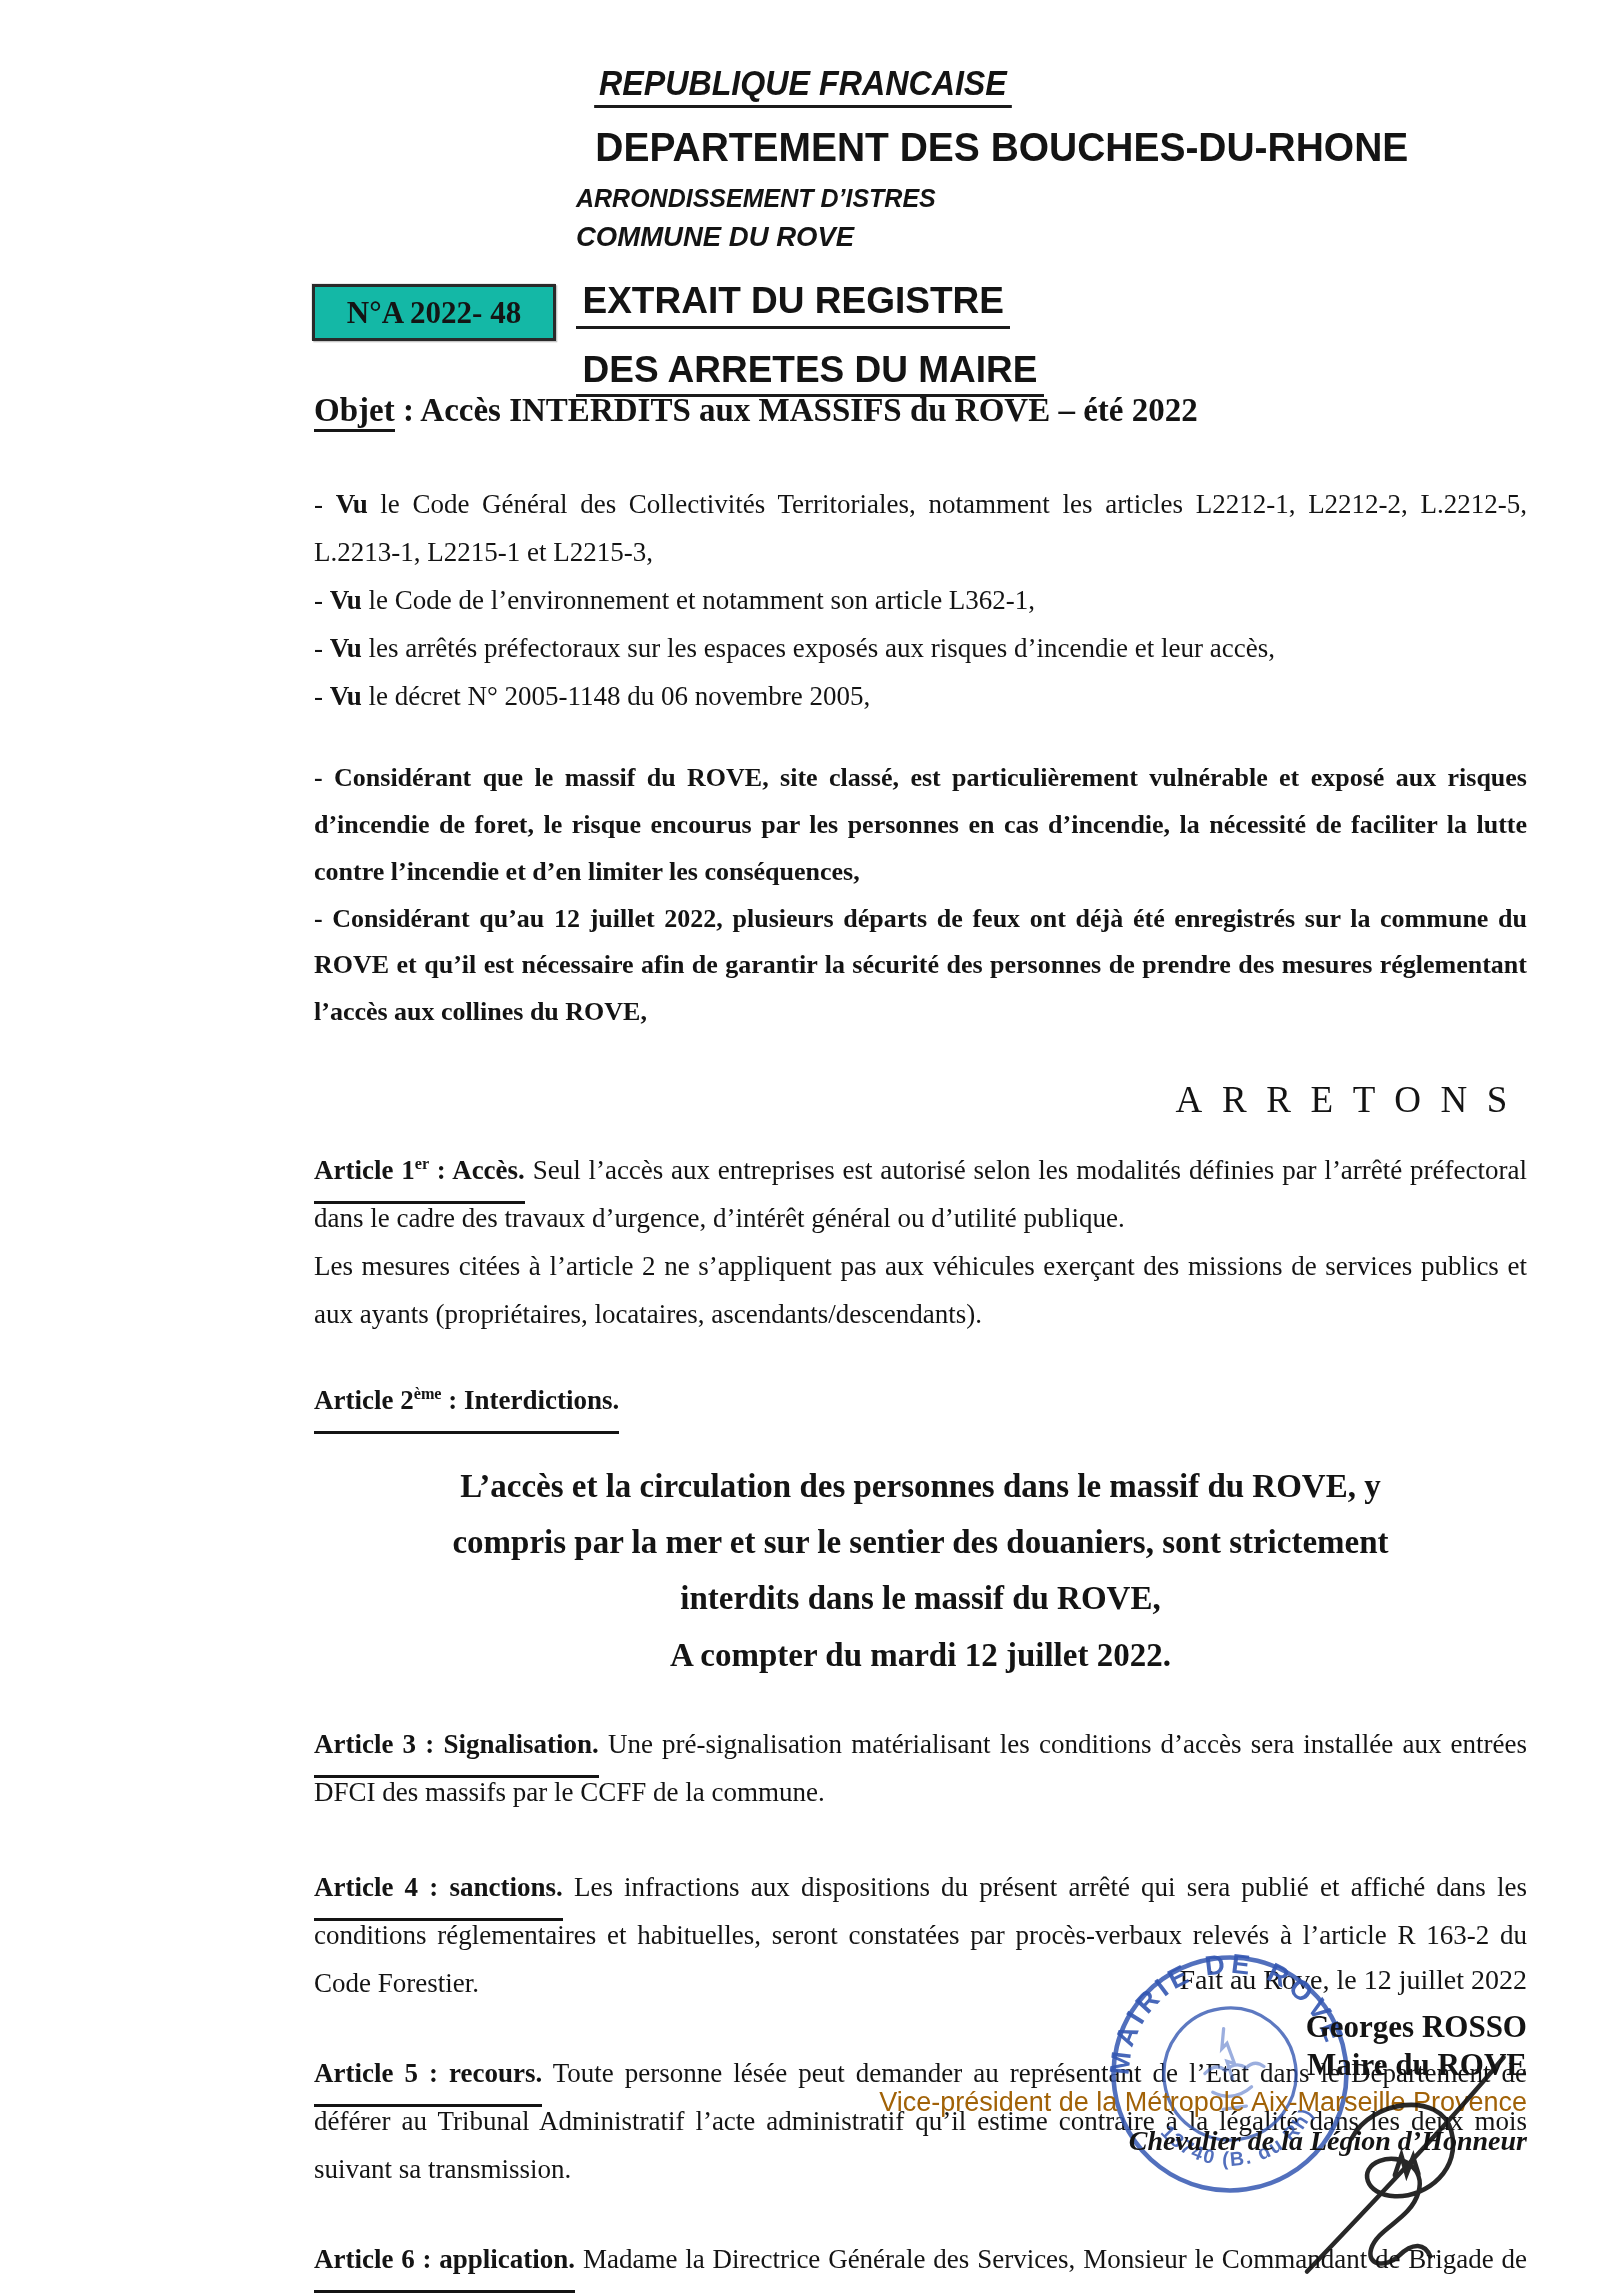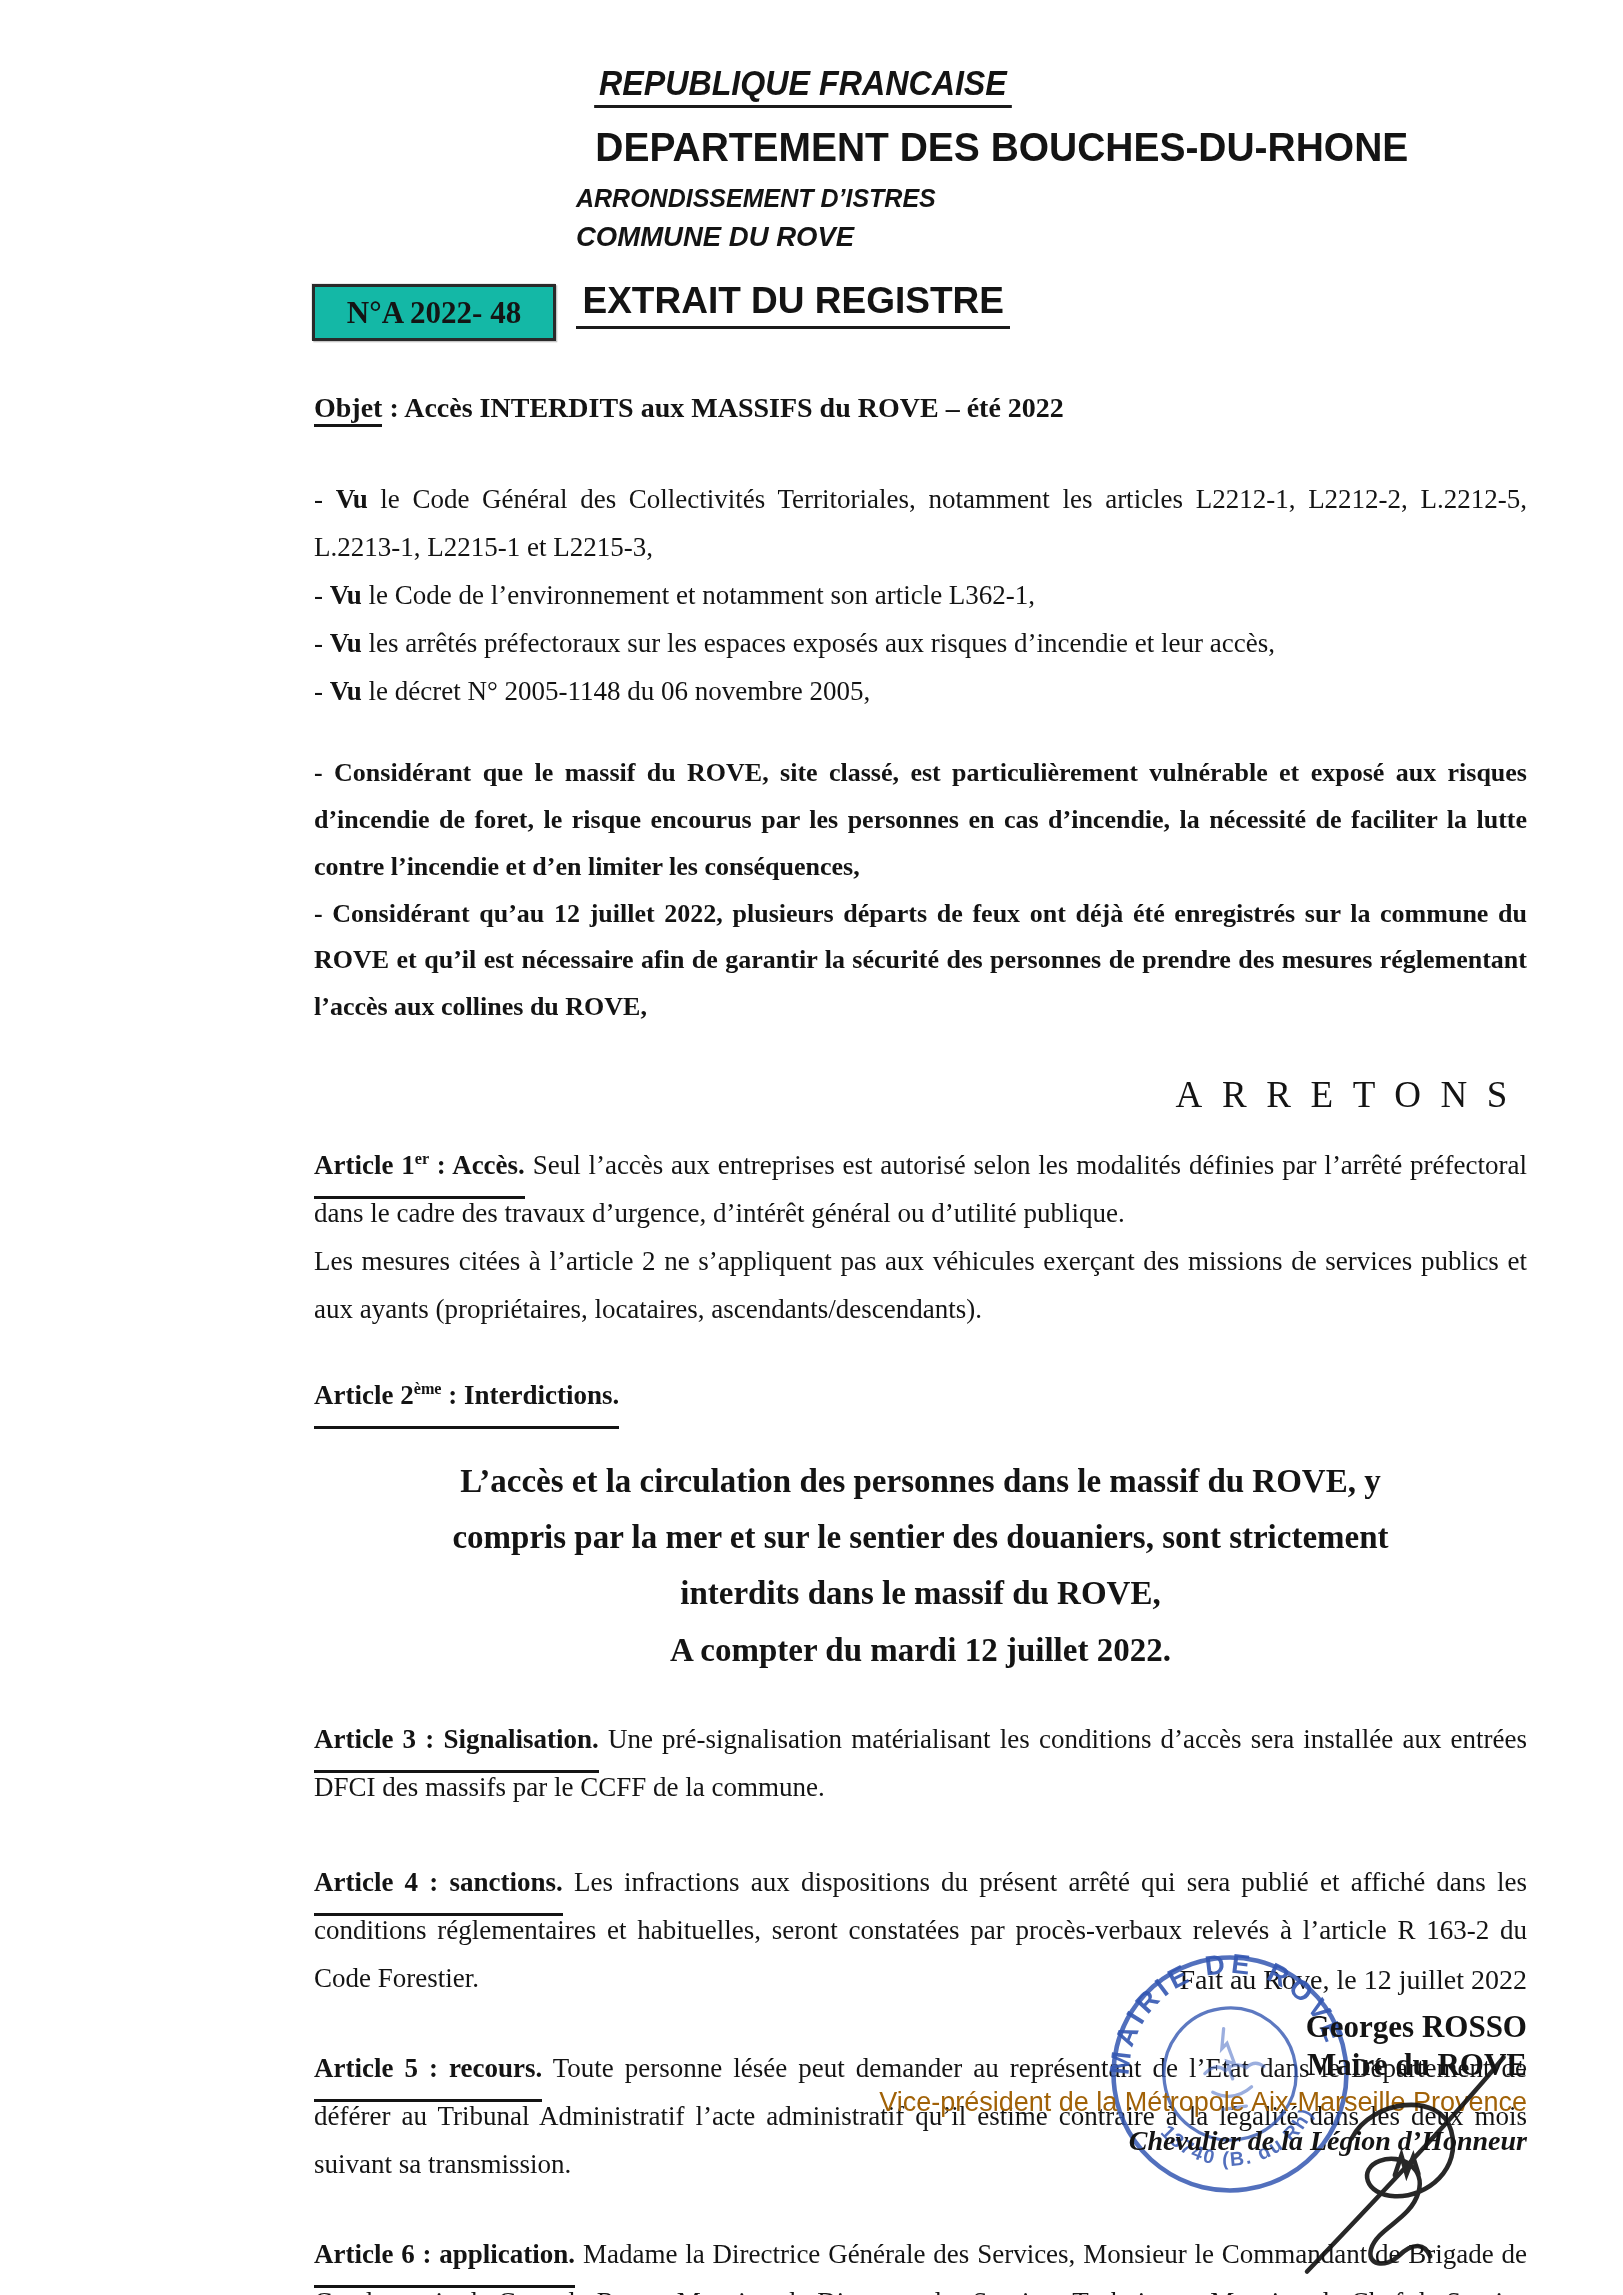--- a/index.html
+++ b/index.html
@@ -52,21 +52,21 @@
     width:238px;height:51px;
     border:3.3px solid #2a2a2a;
     box-shadow:1.3px 1.3px 0 rgba(130,130,130,.45), -0.7px -0.7px 0 rgba(170,170,170,.35);
     display:flex;align-items:center;justify-content:center;
     font-family:"Liberation Serif", serif;
     font-weight:bold;font-size:31px;
     background:#14b8a6;
   }
   
   .content{margin-left:314px;margin-right:97px;}
-  .objet{margin-top:38px;font-size:28px;font-weight:bold;}
+  .objet{margin-top:38px;font-size:33px;font-weight:bold;}
   .objet .u{border-bottom:3.3px solid #161616;padding-bottom:1.3px;}
   .vu{margin-top:51px;font-size:27px;line-height:1.78;text-align:justify;}
   .vu p{margin:0;}
   .cons{margin-top:35px;font-size:26px;font-weight:bold;line-height:1.8;text-align:justify;}
   .cons p{margin:0;}
   .arretons{
     margin-top:42px;
     text-align:right;
     font-size:37px;
     letter-spacing:19.6px;
@@ -104,20 +104,21 @@
 <body>
 
 <div class="page">
 
   <div class="header">
     <span class="h-rep">REPUBLIQUE FRANCAISE</span>
     <div class="h-dep">DEPARTEMENT DES BOUCHES-DU-RHONE</div>
     <div class="h-arr">ARRONDISSEMENT D’ISTRES</div>
     <div class="h-com">COMMUNE DU ROVE</div>
     <div class="h-ext"><span>EXTRAIT DU REGISTRE</span></div>
+    <div class="h-reg2"><span>DES ARRETES DU MAIRE</span></div>
   </div>
 
   <div class="doc-number">
     <span>N°A 2022- 48</span>
   </div>
 
   <div class="content">
 
     <p class="objet"><span class="u">Objet</span><span> : Accès INTERDITS aux MASSIFS du ROVE – été 2022</span></p>
 

